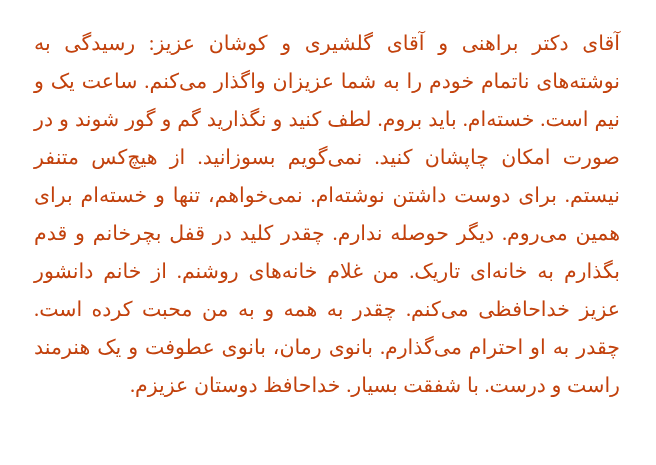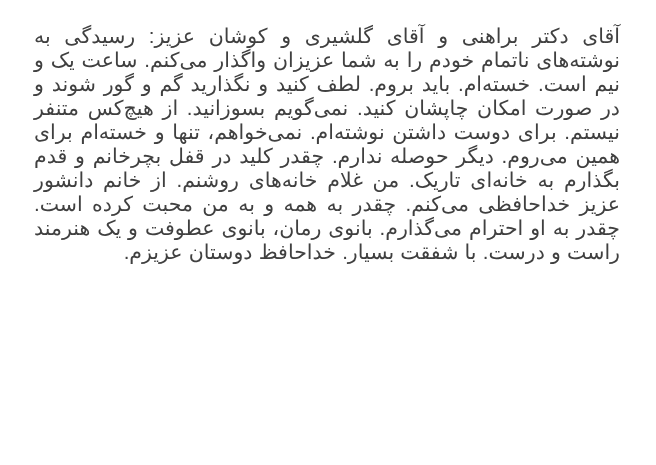--- a/index.html
+++ b/index.html
@@ -18,24 +18,24 @@
     width: 656px;
     height: 465px;
     background: #ffffff;
     box-sizing: border-box;
     padding: 24px 36px 10px 34px;
   }
   .letter-body {
     direction: rtl;
     text-align: justify;
     text-align-last: center;
-    color: #404040;
+    color: #c2410c;
     font-size: 20.5px;
-    line-height: 24px;
-    font-family: Liberation Sans, sans-serif;
+    line-height: 38px;
+    font-family: Liberation Serif, serif;
     letter-spacing: 0px;
     word-spacing: 0.5px;
   }
   .letter-body p {
     margin: 0;
     padding: 0;
   }
   .para-last {
     text-align-last: right;
   }

